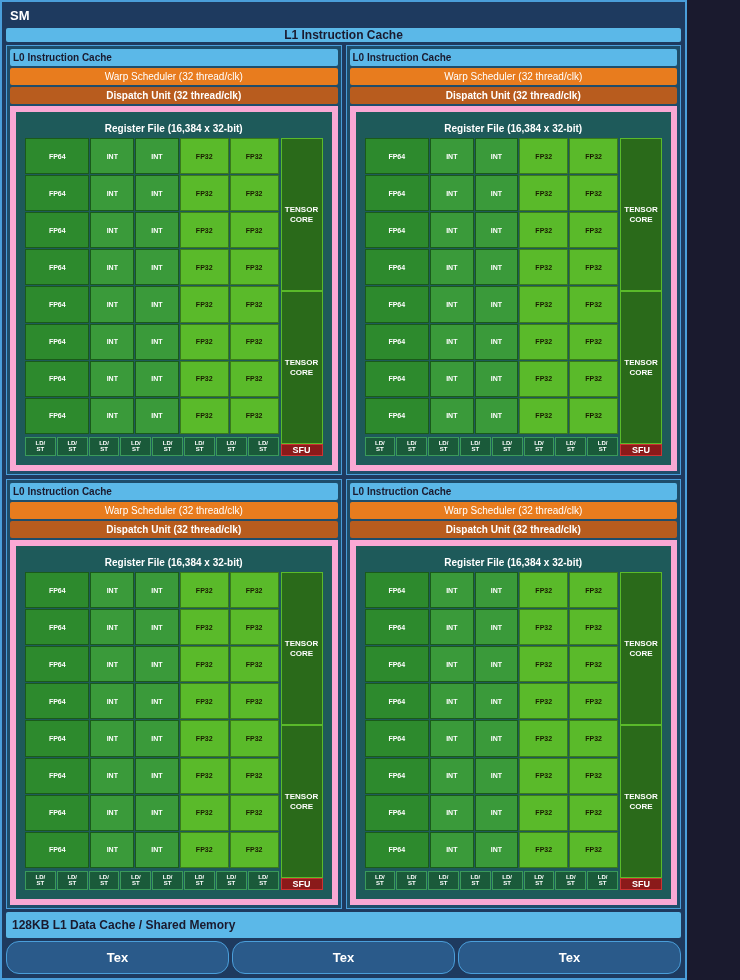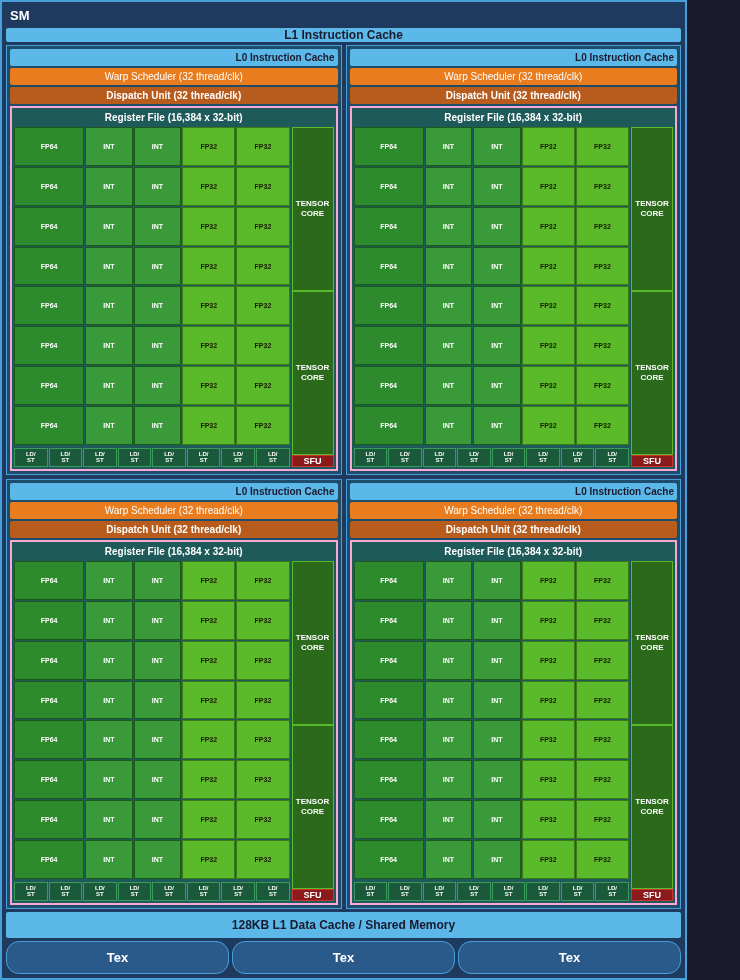--- a/index.html
+++ b/index.html
@@ -44,21 +44,21 @@
       background: #1e4d6b;
       border: 1px solid #4a9eda;
       display: flex;
       flex-direction: column;
       padding: 3px;
       gap: 2px;
     }
     .l0-cache {
       background: #5bb8e8;
       color: #1a1a2e;
-      text-align: right;
+      text-align: left;
       font-size: 10px;
       font-weight: bold;
       padding: 3px;
       border-radius: 2px;
     }
     .warp-scheduler {
       background: #e87c1e;
       color: white;
       text-align: center;
       font-size: 10px;
@@ -70,25 +70,25 @@
       background: #b85c1e;
       color: white;
       text-align: center;
       font-size: 10px;
       font-weight: bold;
       padding: 3px;
       border-radius: 2px;
     }
     .register-file-section {
       background: #1e5a5a;
-      border: 2px solid #f9a8d4;
+      border: 6px solid #f9a8d4;
       flex: 1;
       display: flex;
       flex-direction: column;
-      padding: 2px;
+      padding: 9px;
       gap: 2px;
     }
     .register-file-title {
       color: white;
       text-align: center;
       font-size: 10px;
       font-weight: bold;
       padding: 2px;
     }
     .cores-area {
@@ -188,21 +188,21 @@
       align-items: center;
       justify-content: center;
       border: 1px solid #cc3333;
       width: 42px;
       min-width: 42px;
       text-align: right;
     }
     .l1-data-cache {
       background: #5bb8e8;
       color: #1a1a2e;
-      text-align: center;
+      text-align: left;
       font-size: 12px;
       font-weight: bold;
       padding: 6px;
       border-radius: 2px;
     }
     .tex-row {
       display: grid;
       grid-template-columns: 1fr 1fr 1fr;
       gap: 3px;
     }

